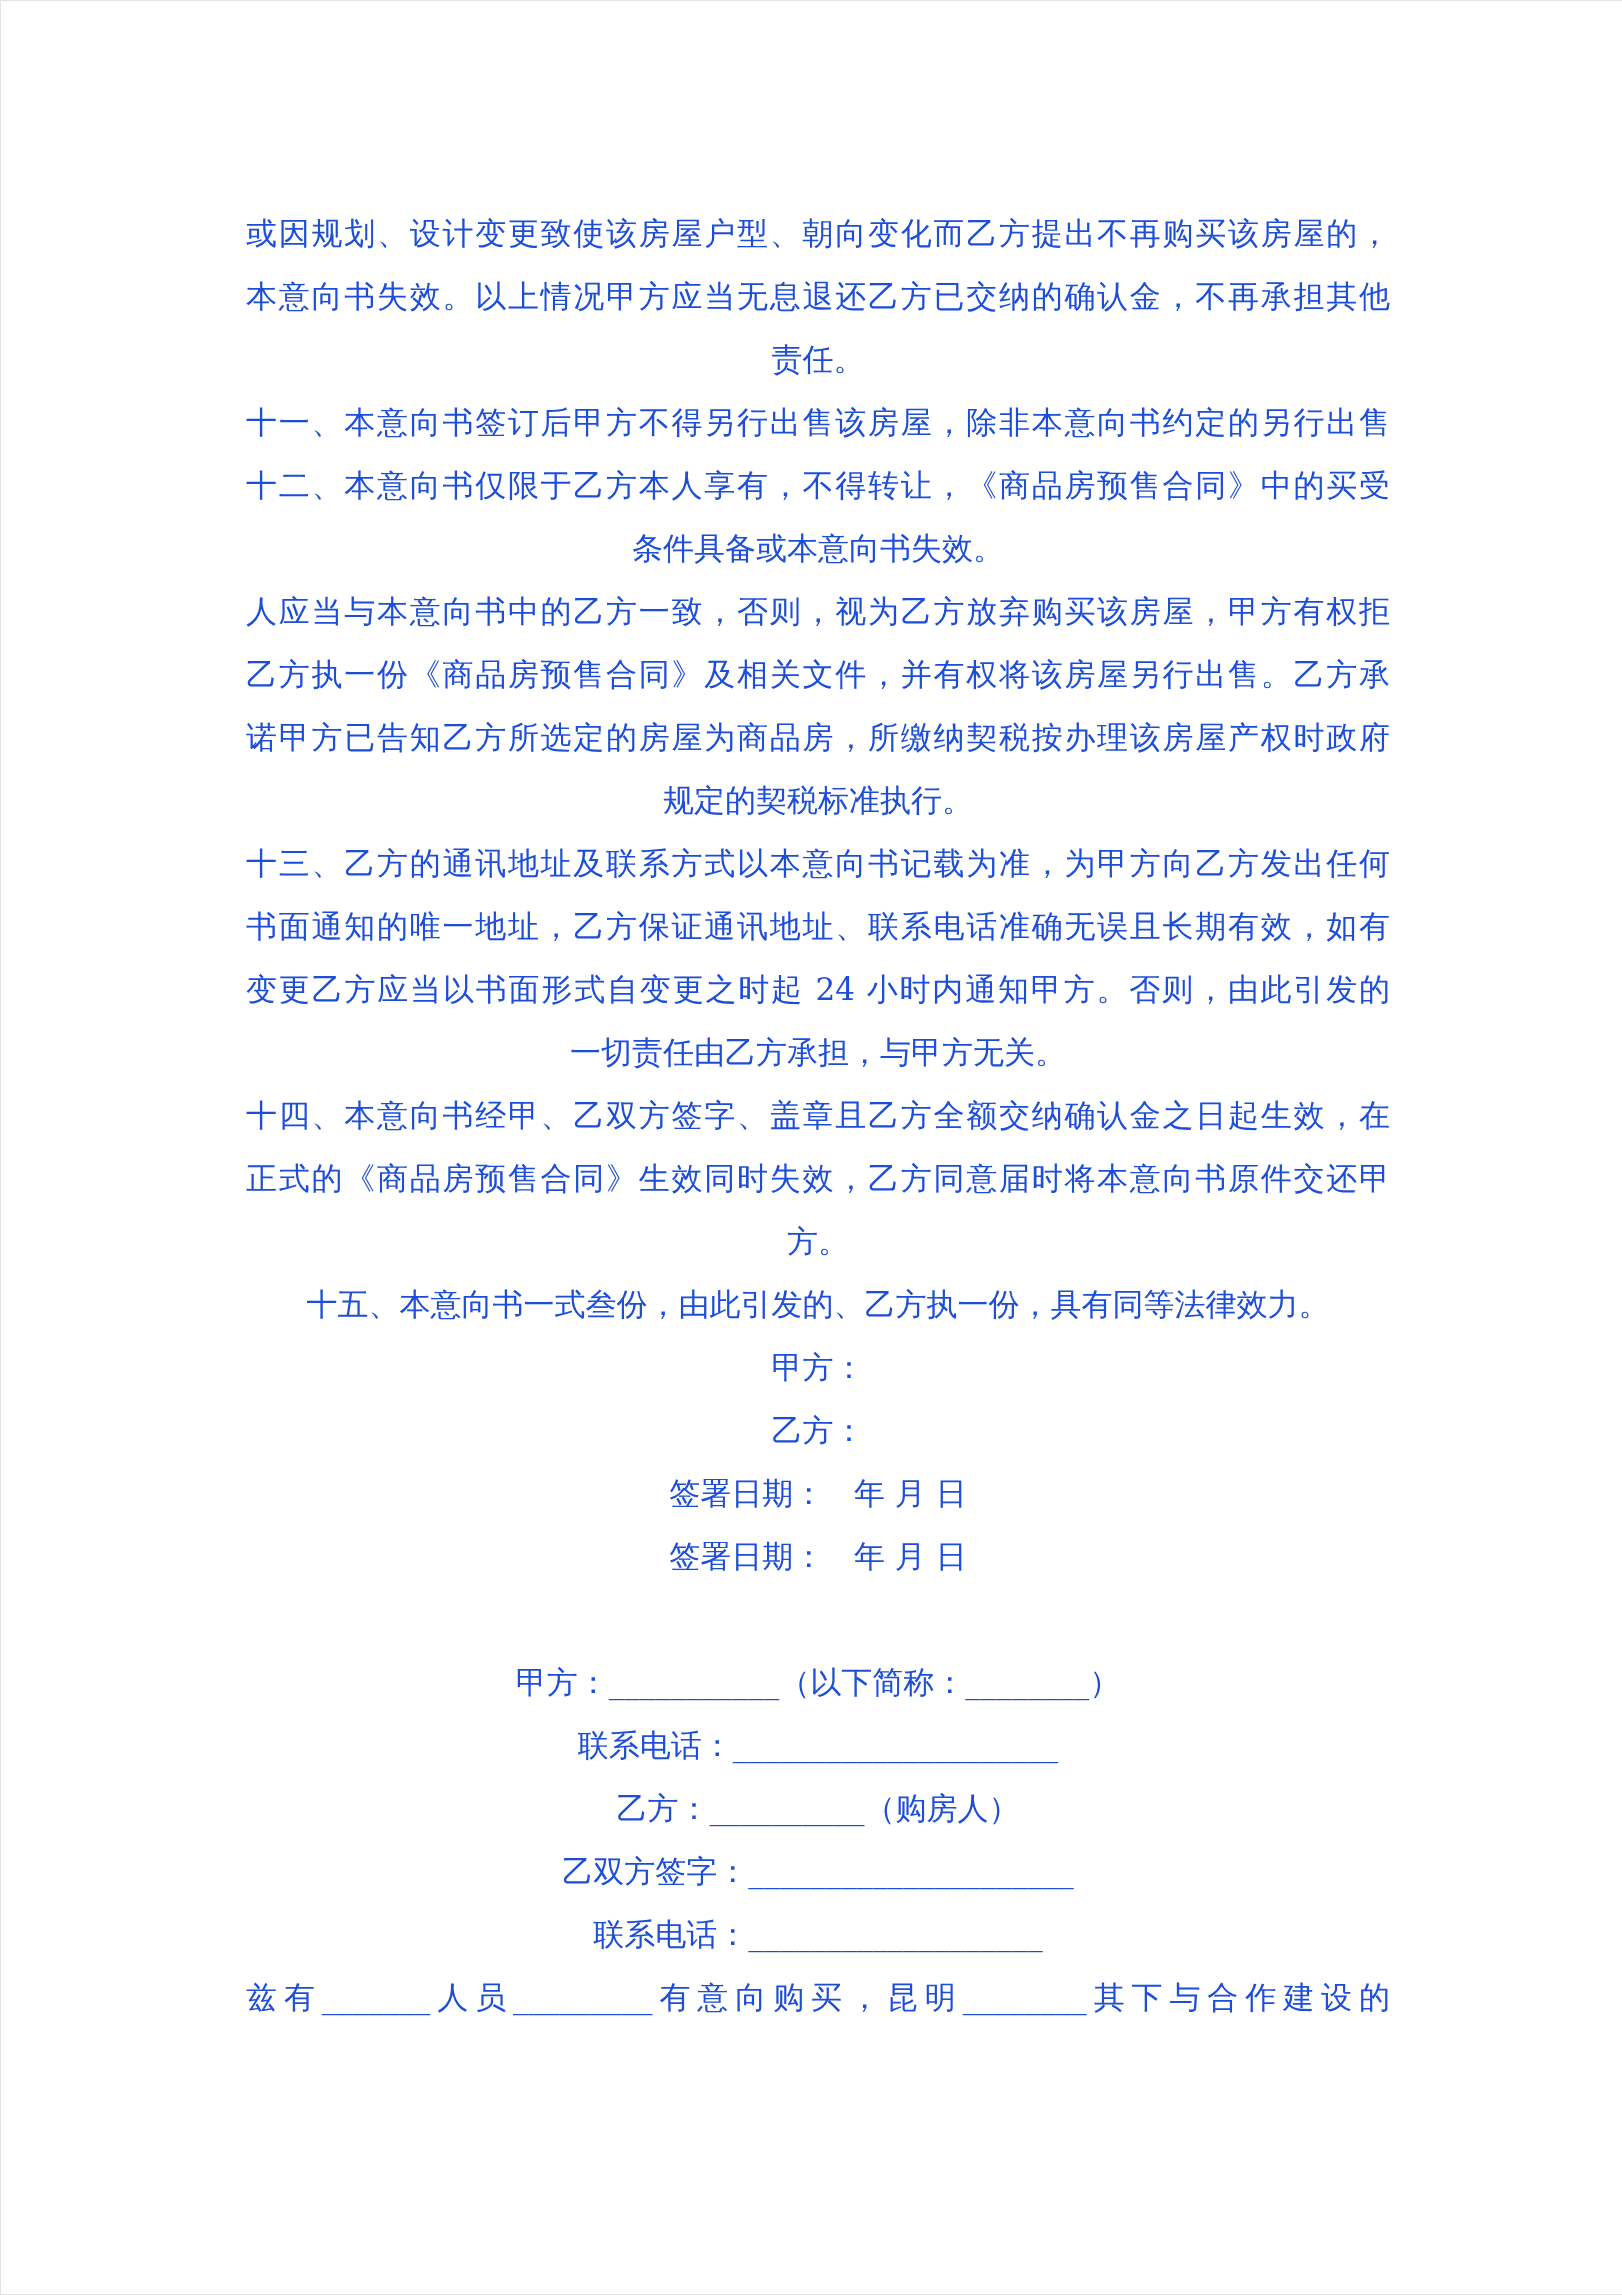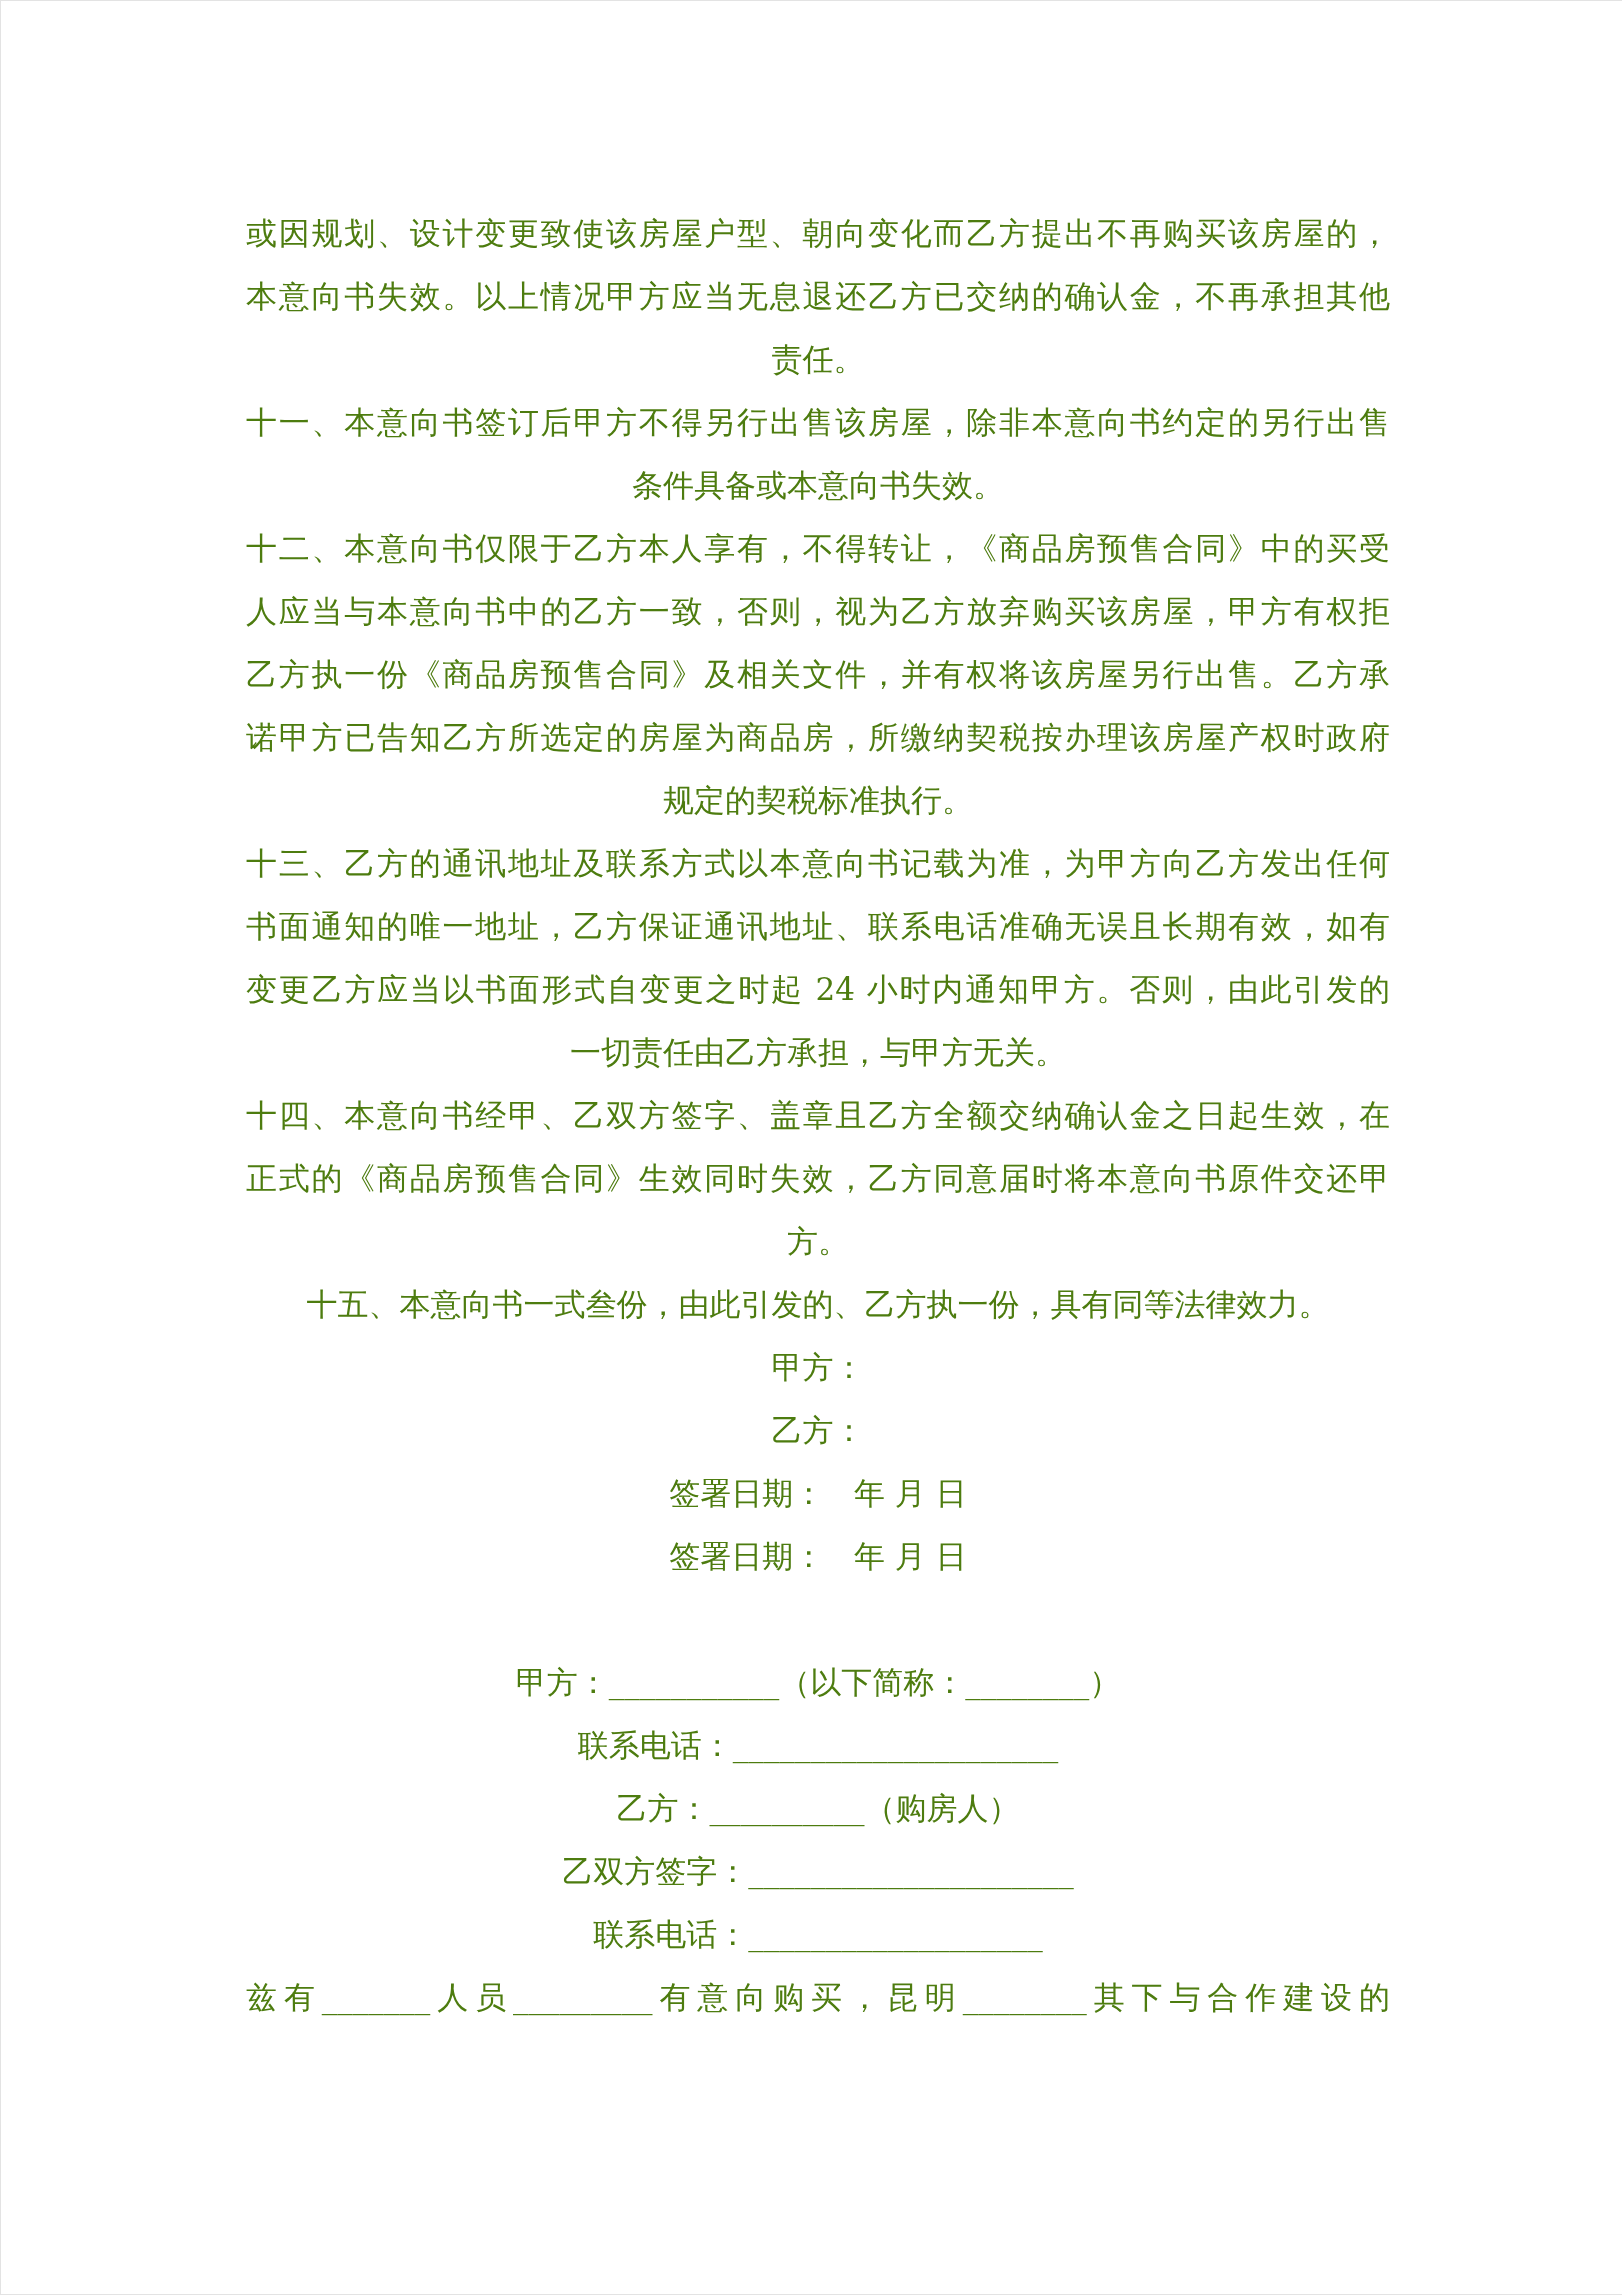--- a/index.html
+++ b/index.html
@@ -22,21 +22,21 @@
     border: 0.7px solid #e3e3e3;
     box-sizing: border-box;
   }
   .text-block {
     position: absolute;
     left: 245px;
     top: 201px;
     width: 1144px;
     font-family: "DejaVu Serif", "Liberation Serif", serif;
     font-size: 31px;
-    color: #4d7c0f;
+    color: #1d4ed8;
   }
   .line {
     height: 63px;
     line-height: 63px;
     white-space: pre;
     text-align: center;
     overflow: visible;
   }
   .line.fill {
     white-space: normal;
@@ -46,22 +46,22 @@
 </style>
 </head>
 <body>
 
 <div class="page">
   <div class="text-block">
       <div class="line fill">或因规划、设计变更致使该房屋户型、朝向变化而乙方提出不再购买该房屋的，</div>
       <div class="line fill">本意向书失效。以上情况甲方应当无息退还乙方已交纳的确认金，不再承担其他</div>
       <div class="line">责任。</div>
       <div class="line fill">十一、本意向书签订后甲方不得另行出售该房屋，除非本意向书约定的另行出售</div>
+      <div class="line fill">十二、本意向书仅限于乙方本人享有，不得转让，《商品房预售合同》中的买受</div>
       <div class="line">条件具备或本意向书失效。</div>
-      <div class="line fill">十二、本意向书仅限于乙方本人享有，不得转让，《商品房预售合同》中的买受</div>
       <div class="line fill">人应当与本意向书中的乙方一致，否则，视为乙方放弃购买该房屋，甲方有权拒</div>
       <div class="line fill">乙方执一份《商品房预售合同》及相关文件，并有权将该房屋另行出售。乙方承</div>
       <div class="line fill">诺甲方已告知乙方所选定的房屋为商品房，所缴纳契税按办理该房屋产权时政府</div>
       <div class="line">规定的契税标准执行。</div>
       <div class="line fill">十三、乙方的通讯地址及联系方式以本意向书记载为准，为甲方向乙方发出任何</div>
       <div class="line fill">书面通知的唯一地址，乙方保证通讯地址、联系电话准确无误且长期有效，如有</div>
       <div class="line fill">变更乙方应当以书面形式自变更之时起 24 小时内通知甲方。否则，由此引发的</div>
       <div class="line">一切责任由乙方承担，与甲方无关。</div>
       <div class="line fill">十四、本意向书经甲、乙双方签字、盖章且乙方全额交纳确认金之日起生效，在</div>
       <div class="line fill">正式的《商品房预售合同》生效同时失效，乙方同意届时将本意向书原件交还甲</div>

